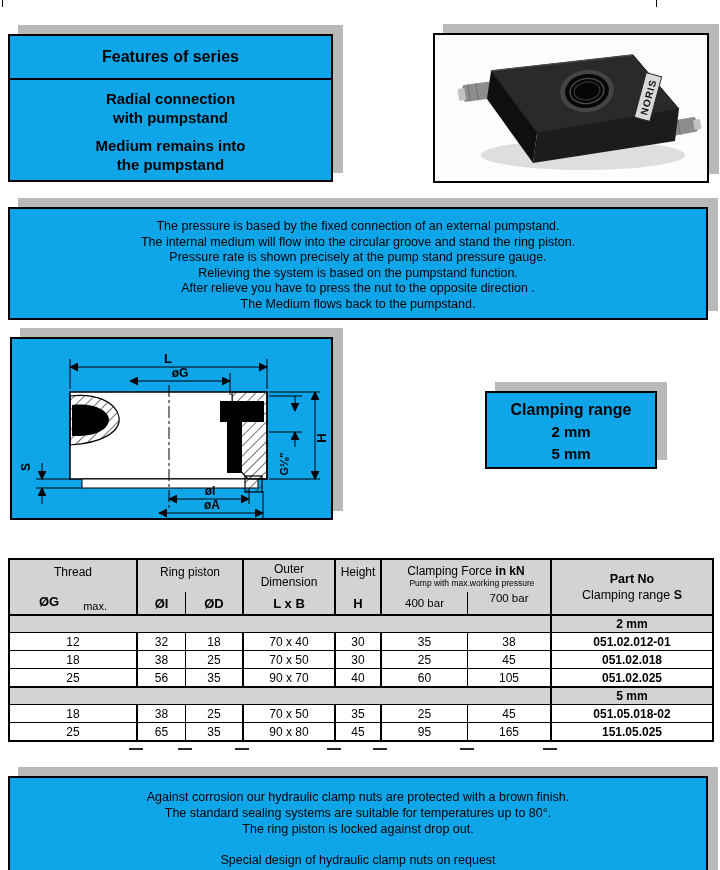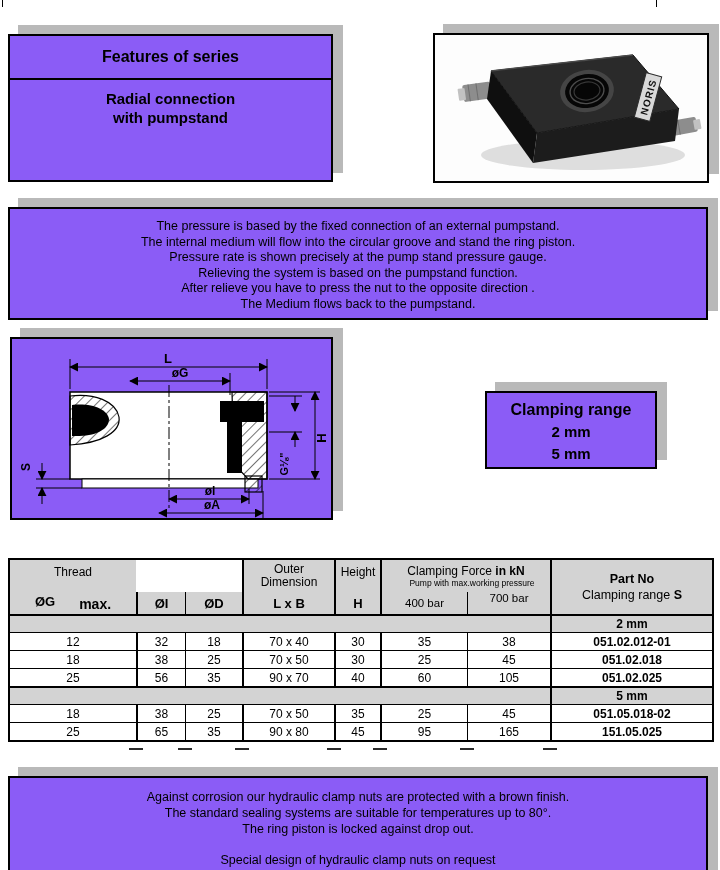--- a/index.html
+++ b/index.html
@@ -1,18 +1,18 @@
 <!DOCTYPE html>
 <html><head>
 <meta charset="utf-8">
 <style>
   * { margin:0; padding:0; box-sizing:border-box; }
   html,body { width:720px; height:870px; background:#fff; font-family:"Liberation Sans", sans-serif; color:#000; position:relative; overflow:hidden; }
 
-  .shadowbox { position:absolute; background:#8b5cf6; border:2px solid #000; box-shadow:10px -9px 0 0 #b9b9b9; }
+  .shadowbox { position:absolute; background:#0ea5e9; border:2px solid #000; box-shadow:10px -9px 0 0 #b9b9b9; }
 
   
   .tick { position:absolute; background:#000; }
 
   
   #features { left:8px; top:34px; width:325px; height:148px; }
   #features .title { height:44px; border-bottom:2px solid #000; display:flex; align-items:center; justify-content:center; font-weight:bold; font-size:16px; }
   #features .fpara { text-align:center; font-weight:bold; font-size:15px; line-height:19px; margin-top:9px; }
 
   
@@ -33,21 +33,21 @@
 
   
   #spec { position:absolute; left:8px; top:558px; width:706px; border:2px solid #000; display:grid;
           grid-template-columns:126px 49px 57px 92px 46px 87px 83px 162px; background:#fff; }
   .hc { background:#d3d3d3; display:flex; flex-direction:column; align-items:center; justify-content:space-between; font-size:12px; }
   .cell { display:flex; align-items:center; justify-content:center; font-size:12px; height:18px; background:#fff; }
   .band { background:#d3d3d3; height:18px; display:flex; align-items:center; justify-content:center; font-weight:bold; font-size:12px; }
   .bl1 { border-left:1px solid #000; } .bl2 { border-left:2px solid #000; }
   .bt1 { border-top:1px solid #000; }  .bt2 { border-top:2px solid #000; }
   .sym { font-weight:bold; font-size:13px; }
-  .sub { font-size:14px; font-weight:bold; vertical-align:sub;padding-left:24px; }
+  .sub { font-size:11px; font-weight:normal; vertical-align:sub;padding-left:24px; }
   .smallh { font-size:8.5px; line-height:9px;margin-left:12px; }
   .bold { font-weight:bold; }
   .r1 { height:32px; } .r2 { height:22px; }
   .partcell { grid-row:1 / span 2; background:#d3d3d3; display:flex; flex-direction:column; align-items:center; justify-content:center; font-size:12.5px; line-height:16px; }
 
   
   .dash { position:absolute; top:748px; width:14px; height:2px; background:#2a2a2a; }
 
   
   #notes { left:8px; top:776px; width:700px; height:104px; padding-top:11px; }
@@ -60,20 +60,24 @@
 <body>
 
 <div class="tick" style="left:2px; top:0; width:1px; height:7px;"></div>
 <div class="tick" style="left:656px; top:0; width:1px; height:7px;"></div>
 
 <div id="features" class="shadowbox">
   <div class="title">Features of series</div>
   <div class="fpara">
     <div>Radial connection</div>
     <div>with pumpstand</div>
+  </div>
+  <div class="fpara">
+    <div>Medium remains into</div>
+    <div>the pumpstand</div>
   </div>
 </div>
 
 <div id="photo" class="shadowbox">
   <svg width="272" height="146" viewBox="0 0 272 146">
     <rect x="0" y="0" width="272" height="146" fill="#fdfdfd"></rect>
     <ellipse cx="148" cy="120" rx="102" ry="15" fill="#dedede"></ellipse>
 
     <g transform="rotate(-8 44 56)">
       <rect x="28" y="48" width="28" height="17" rx="2" fill="#8d8d8d"></rect>
@@ -182,20 +186,23 @@
   <div class="ct">Clamping range</div>
   <div class="cv">2 mm</div>
   <div class="cv">5 mm</div>
 </div>
 
 <div id="spec">
 
   <div class="hc r1" style="grid-column:1;">
     <span style="margin-top:5px;">Thread</span>
   </div>
+  <div class="hc r1 bl2" style="grid-column:2 / span 2;">
+    <span style="margin-top:5px;">Ring piston</span>
+  </div>
   <div class="hc r1 bl2" style="grid-column:4;">
     <span style="margin-top:3px; line-height:13px; text-align:center;">
       <span>Outer</span><br>
       <span>Dimension</span>
     </span>
   </div>
   <div class="hc r1 bl2" style="grid-column:5;">
     <span style="margin-top:5px;">Height</span>
   </div>
   <div class="hc r1 bl2" style="grid-column:6 / span 2;">

